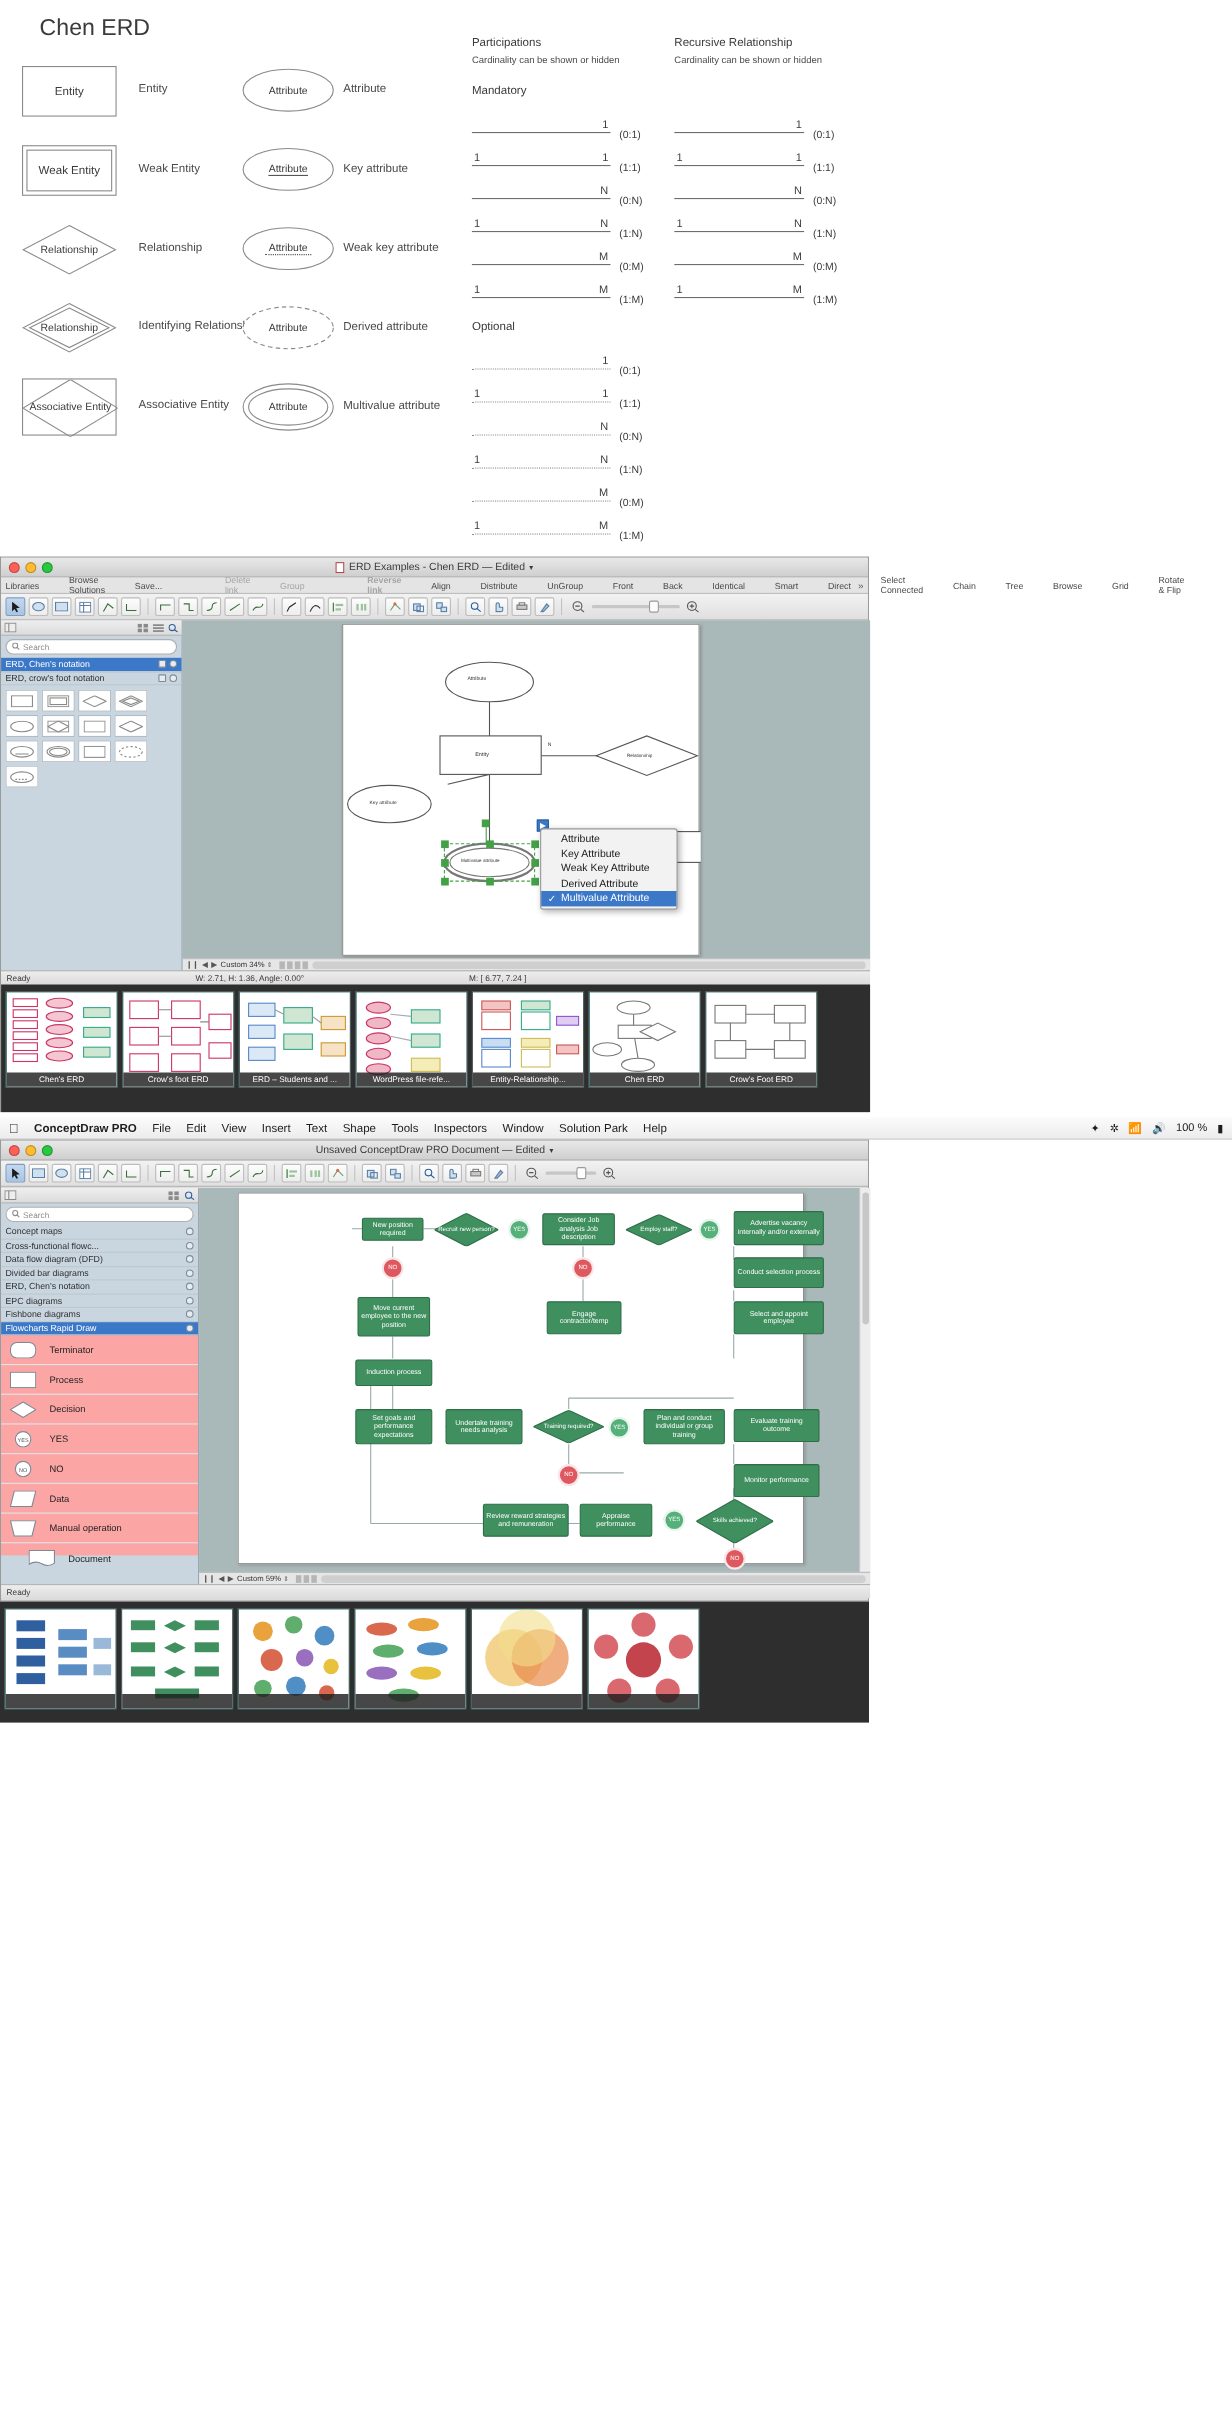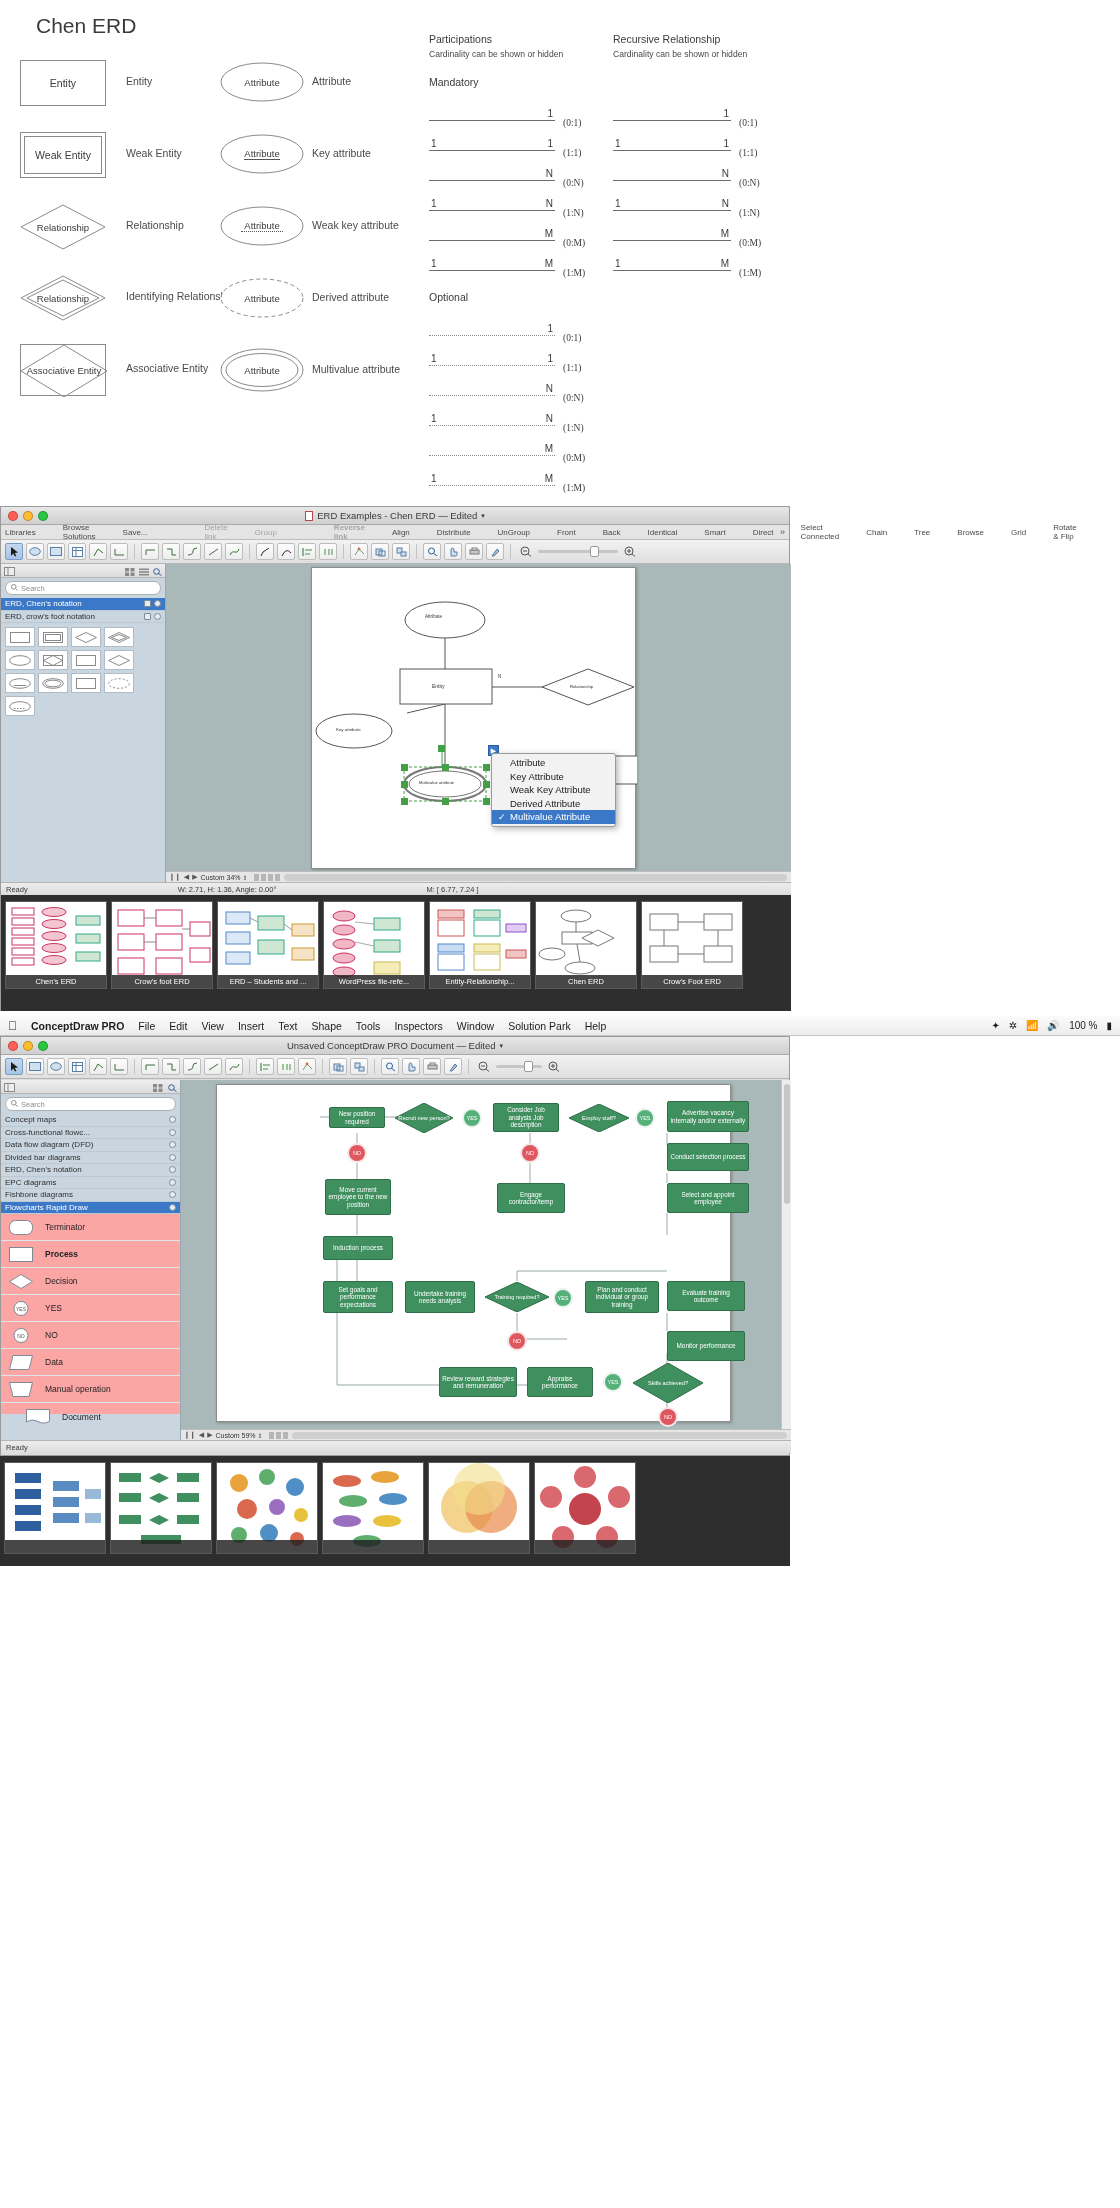--- a/index.html
+++ b/index.html
@@ -41,21 +41,21 @@
   
   .card-head { position:absolute; font-size:10.5px; color:#3b3b3b; }
   .card-sub  { position:absolute; font-size:8.6px; color:#4a4a4a; }
   .card-sec  { position:absolute; font-size:10.5px; color:#3b3b3b;text-align:right; }
   .card-row  { position:absolute; width:126px; height:26px; }
   .card-line { position:absolute; left:0; bottom:0; width:126px; border-bottom:1px solid #6d6d6d; }
   .card-line.dbl { border-bottom:1px solid #6d6d6d; box-shadow:0 3px 0 -2px #6d6d6d; }
   .card-line.dot { border-bottom:1px dotted #8d8d8d; }
   .card-left  { position:absolute; left:2px; bottom:2px; font-size:10px; color:#3a3a3a; }
   .card-right { position:absolute; right:2px; bottom:2px; font-size:10px; color:#3a3a3a; }
-  .card-note  { position:absolute; left:134px; bottom:-7px; font-size:9.5px; color:#3a3a3a; white-space:nowrap;font-family:Liberation Serif, serif; }
+  .card-note  { position:absolute; left:134px; bottom:-7px; font-size:9.5px; color:#3a3a3a; white-space:nowrap; }
 
   
   .win { position:absolute; background:#dcdcdc; border:1px solid #9a9a9a; }
   .titlebar { height:18px; background:linear-gradient(#e8e8e8,#cfcfcf); border-bottom:1px solid #a9a9a9;
               display:flex; align-items:center; position:relative; }
   .lights { position:absolute; left:7px; top:4px; display:flex; gap:5px; }
   .light { width:10px; height:10px; border-radius:50%; border:1px solid rgba(0,0,0,.25); }
   .l-red{background:#ff5f57;} .l-yel{background:#febc2e;} .l-grn{background:#28c840;}
   .win-title { width:100%; text-align:center; font-size:9.5px; color:#3a3a3a; display:flex; align-items:center; justify-content:center; gap:4px;}
   .doc-ico { width:8px;height:10px;background:#fff;border:1px solid #b04a4a; display:inline-block;}
@@ -1100,21 +1100,21 @@
       <div style="height:27px;display:flex;align-items:center;padding-left:8px;gap:12px;border-bottom:1px solid #dfe4e9;">
         <svg width="24" height="15">
             <rect x="0.5" y="0.5" width="23" height="14" rx="6" fill="#fff" stroke="#7d8a96"></rect>
           </svg>
         <span style="font-size:8.5px;color:#1f1f1f;">Terminator</span>
       </div>
       <div style="height:27px;display:flex;align-items:center;padding-left:8px;gap:12px;border-bottom:1px solid #dfe4e9;">
         <svg width="24" height="15">
             <rect x="0.5" y="0.5" width="23" height="14" fill="#fff" stroke="#7d8a96"></rect>
           </svg>
-        <span style="font-size:8.5px;color:#1f1f1f;font-weight:bold;">Process</span>
+        <span style="font-size:8.5px;color:#1f1f1f;">Process</span>
       </div>
       <div style="height:27px;display:flex;align-items:center;padding-left:8px;gap:12px;border-bottom:1px solid #dfe4e9;">
         <svg width="24" height="15">
             <polygon points="12,0.5 23.5,7.5 12,14.5 0.5,7.5" fill="#fff" stroke="#7d8a96"></polygon>
           </svg>
         <span style="font-size:8.5px;color:#1f1f1f;">Decision</span>
       </div>
       <div style="height:27px;display:flex;align-items:center;padding-left:8px;gap:12px;border-bottom:1px solid #dfe4e9;">
         <svg width="24" height="15">
             <circle cx="12" cy="7.5" r="7" fill="#fff" stroke="#7d8a96"></circle>

